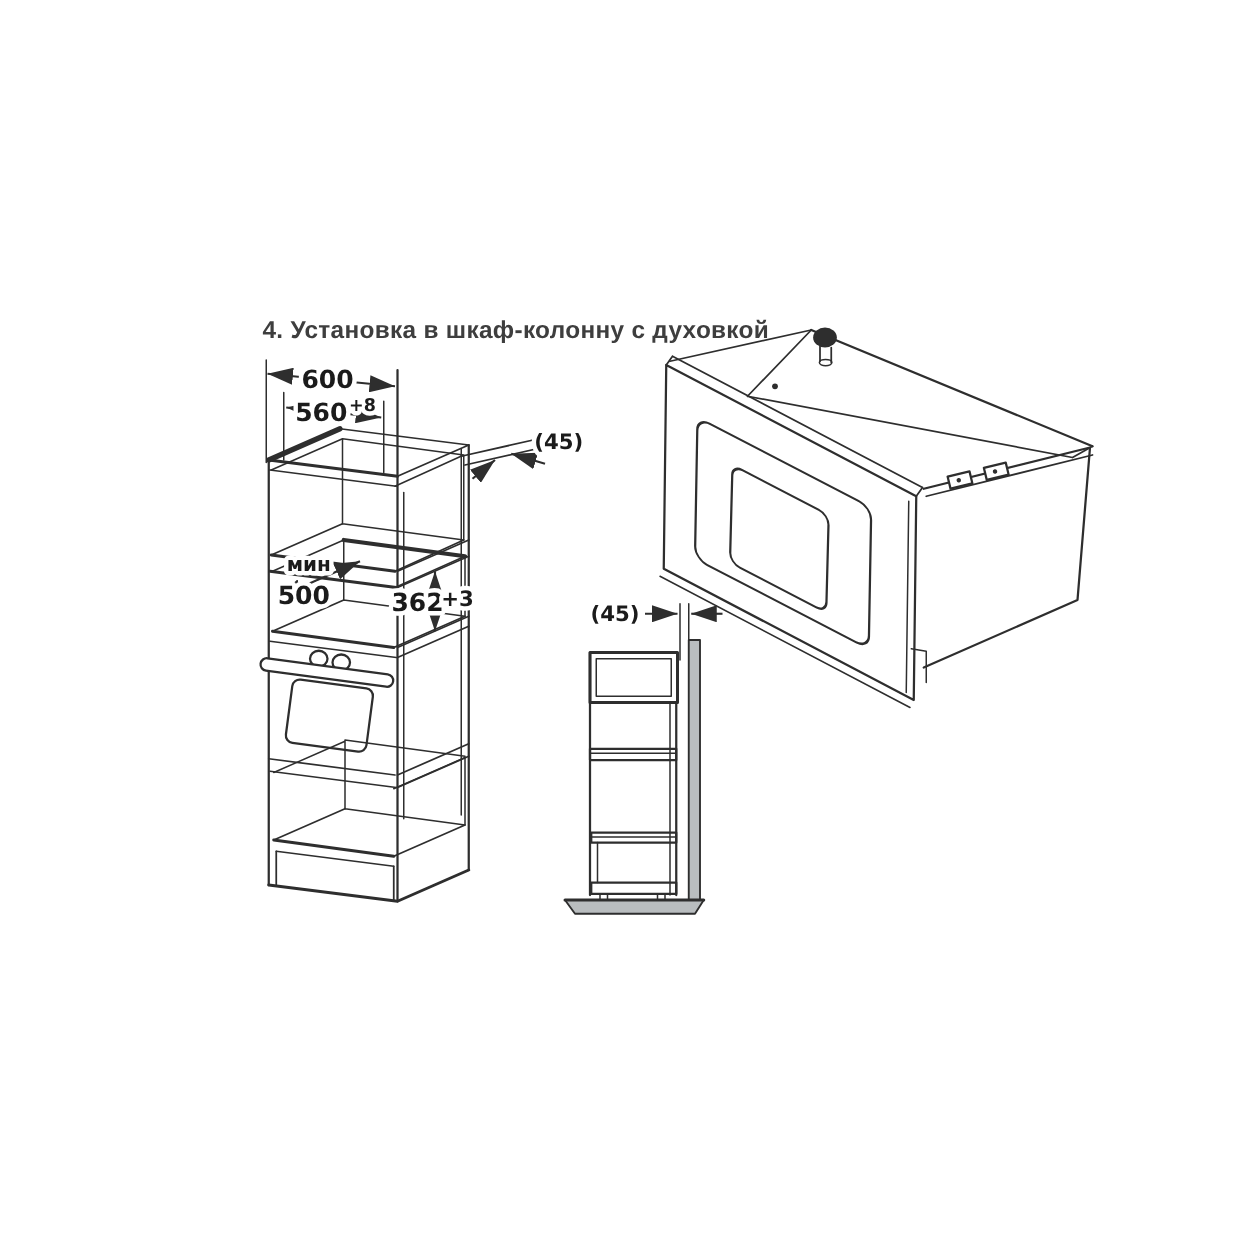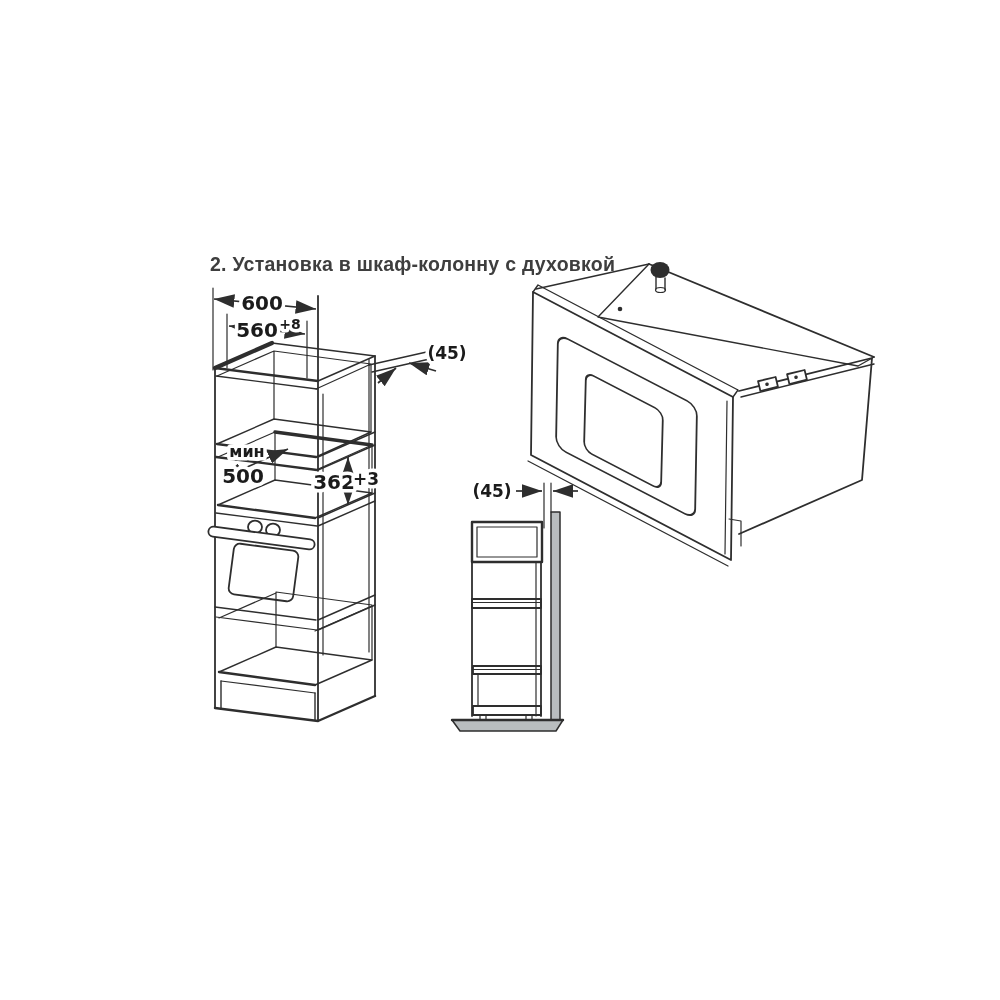--- a/index.html
+++ b/index.html
@@ -29,21 +29,21 @@
     font-family:"DejaVu Sans","Liberation Sans",sans-serif; font-weight:700; font-size:20px;
     fill:var(--text); text-anchor:middle;
     paint-order:stroke; stroke:#fff; stroke-width:7px; stroke-linejoin:round;
   }
   text.sm{font-size:16px;} text.md{font-size:17px;} text.tol{font-size:14px;} text.tol2{font-size:17px;}
 </style>
 </head>
 <body>
 
 <div class="page">
-  <div class="title">2. Установка в шкаф-колонну с духовкой</div>
+  <div class="title">4. Установка в шкаф-колонну с духовкой</div>
 
   <svg width="1000" height="1000" viewBox="0 0 1000 1000">
     <defs>
       <marker id="ah" viewBox="0 0 12 8" refX="12" refY="4" markerWidth="12" markerHeight="8" orient="auto-start-reverse">
         <path d="M0,0 L12,4 L0,8 Z" fill="var(--line)"></path>
       </marker>
     </defs>
 
     <g>
 

